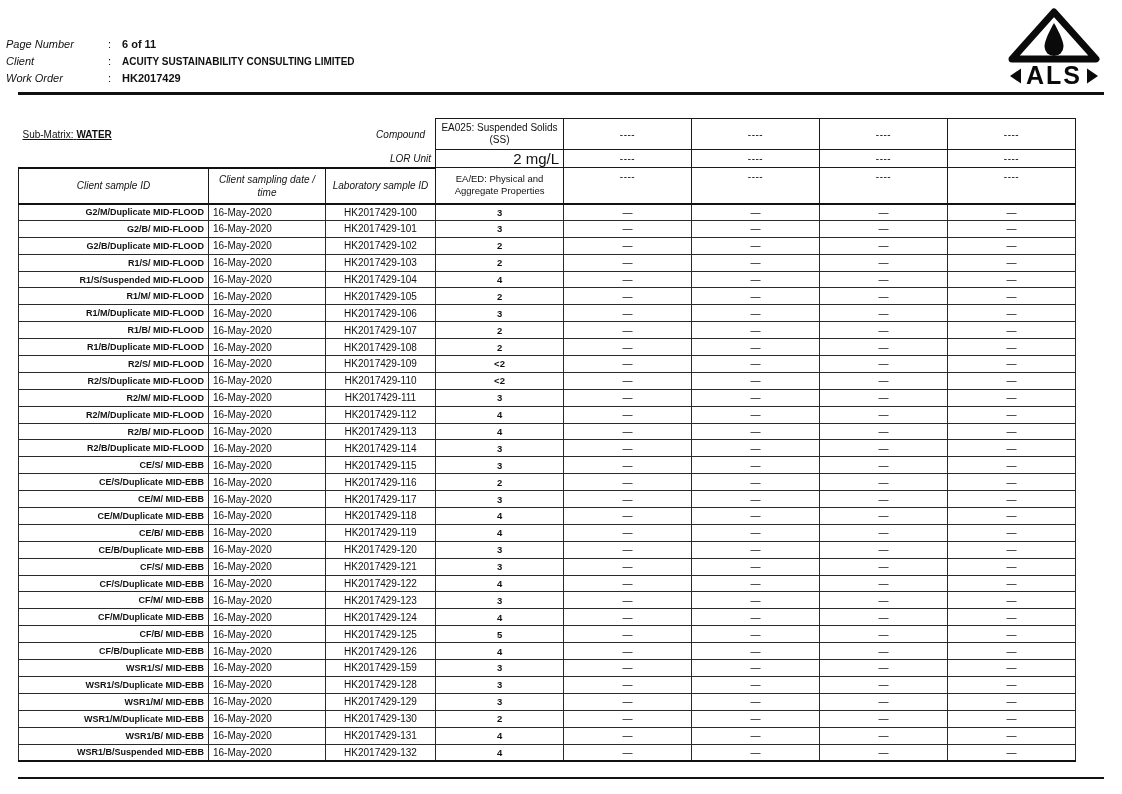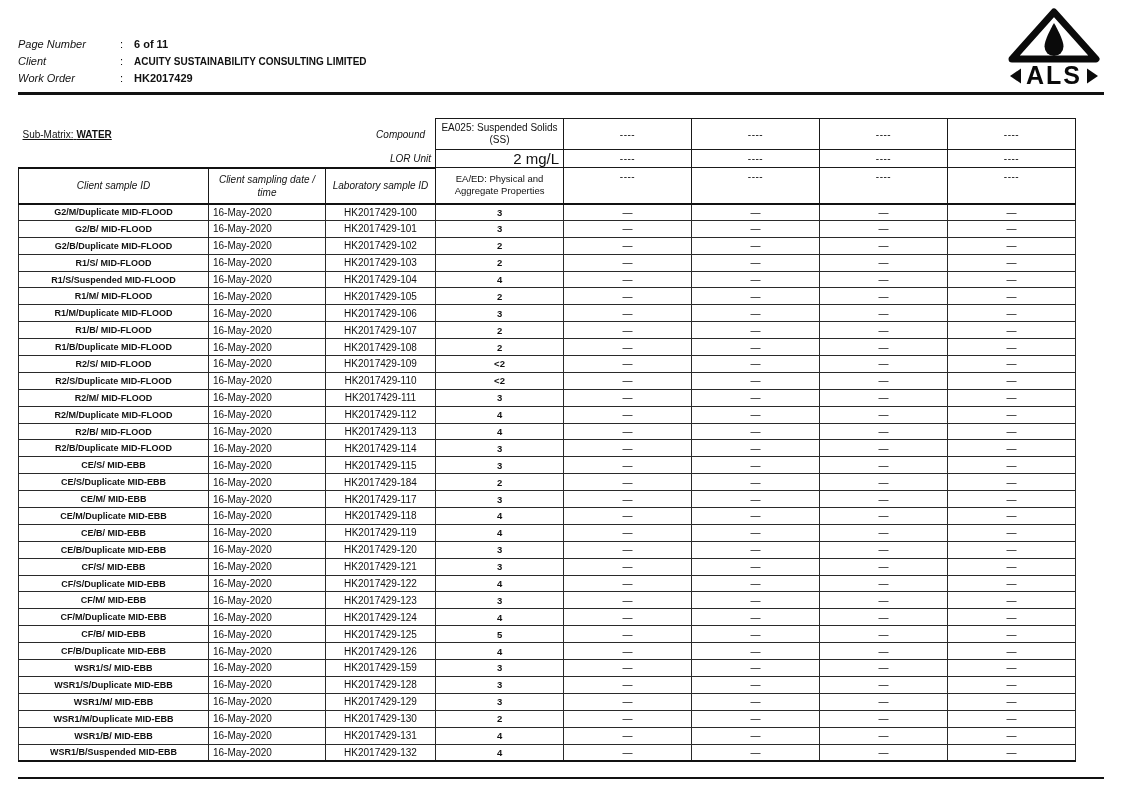--- a/index.html
+++ b/index.html
@@ -14,21 +14,21 @@
     width: 1122px;
     height: 794px;
     background: #fff;
     overflow: hidden;
   }
 
   
   .header-meta {
     position: absolute;
     top: 38px;
-    left: 18px;
+    left: 6px;
   }
   .meta-row { display: flex; align-items: baseline; height: 17px; font-size: 11px; }
   .meta-label { font-style: italic; width: 102px; }
   .meta-colon { width: 14px; text-align: left; }
   .meta-value { font-weight: bold; }
   .meta-row.client .meta-value { font-size: 10px; }
 
   .als-logo-wrap {
     position: absolute;
     top: 8px;
@@ -90,21 +90,21 @@
   .head-italic { font-style: italic; text-align: center; line-height: 1.3; }
   .head-sample { text-align: center; padding-left: 8px; }
   .head-method { text-align: center; font-size: 9.5px; line-height: 1.3; }
 
   tbody.data-rows td {
     border: 1px solid #2a2a2a;
     height: 16.9px;
   }
   tbody.data-rows tr:last-child td { border-bottom: 2px solid #111; }
 
-  .cell-sample { font-size: 9px; font-weight: bold; text-align: center; padding-left: 7px; white-space: nowrap; overflow: hidden; }
+  .cell-sample { font-size: 9px; font-weight: bold; text-align: right; padding-left: 7px; white-space: nowrap; overflow: hidden; }
   .cell-date { font-size: 10px; text-align: left; }
   .cell-lab { font-size: 10px; text-align: center; }
   .cell-value { font-size: 9.5px; font-weight: bold; text-align: center; }
   .cell-dash { font-size: 10px; text-align: center; }
 
   .bottom-rule {
     position: absolute;
     top: 777px;
     left: 18px;
     right: 18px;
@@ -351,21 +351,21 @@
     <td class="cell-lab">HK2017429-115</td>
     <td class="cell-value">3</td>
     <td class="cell-dash">—</td>
     <td class="cell-dash">—</td>
     <td class="cell-dash">—</td>
     <td class="cell-dash">—</td>
   </tr>
           <tr>
     <td class="cell-sample">CE/S/Duplicate MID-EBB</td>
     <td class="cell-date">16-May-2020</td>
-    <td class="cell-lab">HK2017429-184</td>
+    <td class="cell-lab">HK2017429-116</td>
     <td class="cell-value">2</td>
     <td class="cell-dash">—</td>
     <td class="cell-dash">—</td>
     <td class="cell-dash">—</td>
     <td class="cell-dash">—</td>
   </tr>
           <tr>
     <td class="cell-sample">CE/M/ MID-EBB</td>
     <td class="cell-date">16-May-2020</td>
     <td class="cell-lab">HK2017429-117</td>

